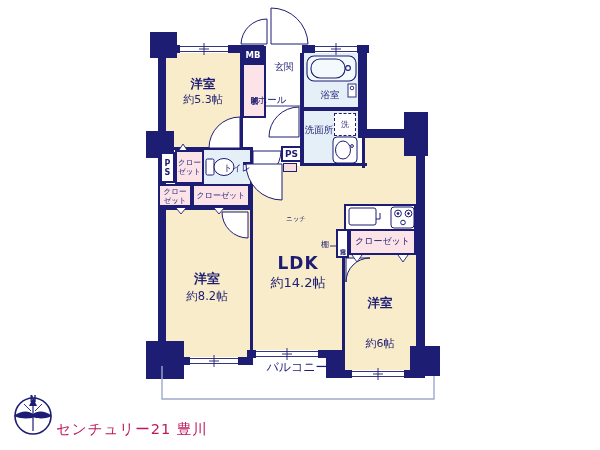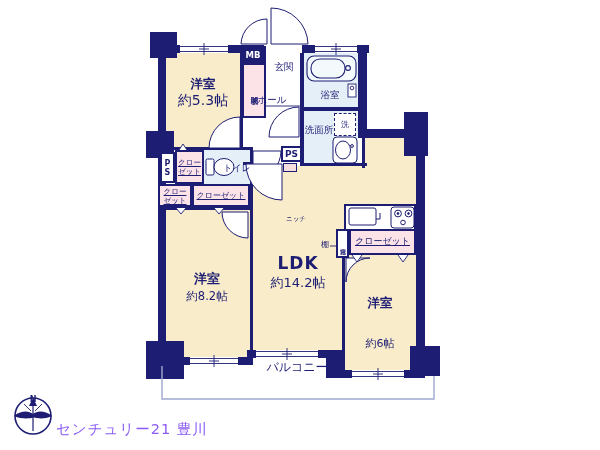--- a/index.html
+++ b/index.html
@@ -2,21 +2,21 @@
 <html><head>
 <meta charset="utf-8">
 <style>
   html,body{margin:0;padding:0;}
   body{width:600px;height:450px;background:#ffffff;font-family:"DejaVu Sans",sans-serif;position:relative;overflow:hidden;}
   .abs{position:absolute;}
   .wall{position:absolute;background:#1d1d73;}
   .room{position:absolute;}
   .cream{background:#f8ecca;}
   .blue{background:#e4eff8;}
-  .pink{background:#fbe3e8;border:2px solid #1d1d73;box-sizing:border-box;text-decoration:underline;}
+  .pink{background:#fbe3e8;border:2px solid #1d1d73;box-sizing:border-box;}
   .whitebox{background:#ffffff;border:2px solid #1d1d73;box-sizing:border-box;}
   .gap{position:absolute;background:#ffffff;}
   .lbl{position:absolute;color:#1d1d73;white-space:nowrap;transform:translate(-50%,-50%);line-height:1.15;text-align:center;}
   .vert{writing-mode:vertical-rl;text-orientation:upright;letter-spacing:0;}
   svg.overlay{position:absolute;left:0;top:0;pointer-events:none;}
   .centerbox{display:flex;align-items:center;justify-content:center;color:#1d1d73;}
 </style>
 </head>
 <body>
 
@@ -178,21 +178,21 @@
   <g>
     <circle cx="33" cy="416" r="18" stroke="#1d1d73" stroke-width="1.6" fill="none"></circle>
     <path d="M24,404 L31,411 M42,404 L35,411" stroke="#1d1d73" stroke-width="0.9" fill="none"></path>
     <line x1="33" y1="402" x2="33" y2="431" stroke="#1d1d73" stroke-width="1.2"></line>
     <path d="M33,398 l-4,8 h8 Z" fill="#1d1d73"></path>
     <path d="M14,416 C22,410 29,411 33,414 C37,411 44,410 52,416 C44,419.5 38,418.5 34,417.5 C30,418.5 22,419.5 14,416 Z" fill="#1d1d73"></path>
   </g>
 </svg>
 
 <div class="lbl" style="left:203px;top:84px;font-size:12.5px;font-weight:600;">洋室</div>
-<div class="lbl" style="left:203px;top:100px;font-size:14px;">約5.3帖</div>
+<div class="lbl" style="left:203px;top:100px;font-size:11px;">約5.3帖</div>
 
 <div class="lbl" style="left:284px;top:67px;font-size:9.5px;">玄関</div>
 <div class="lbl" style="left:272px;top:100px;font-size:9.5px;text-align:center;">ホール</div>
 <div class="lbl" style="left:330px;top:95px;font-size:9.5px;">浴室</div>
 <div class="lbl" style="left:319px;top:130px;font-size:9.5px;">洗面所</div>
 <div class="lbl" style="left:237px;top:168px;font-size:9px;">トイレ</div>
 <div class="lbl" style="left:296px;top:172px;font-size:6.5px;margin-top:48px;">ニッチ</div>
 <div class="lbl" style="left:325px;top:245px;font-size:8px;">棚</div>
 
 <div class="lbl" style="left:298px;top:264px;font-size:17px;font-weight:600;letter-spacing:1px;">LDK</div>
@@ -201,13 +201,13 @@
 <div class="lbl" style="left:207px;top:279px;font-size:13px;font-weight:600;">洋室</div>
 <div class="lbl" style="left:207px;top:297px;font-size:11.5px;">約8.2帖</div>
 
 <div class="lbl" style="left:380px;top:303px;font-size:12.5px;font-weight:600;">洋室</div>
 <div class="lbl" style="left:380px;top:320px;font-size:11px;margin-top:24px;">約6帖</div>
 
 <div class="lbl" style="left:297px;top:368px;font-size:12px;">バルコニー</div>
 
 <div class="lbl" style="left:33px;top:400px;font-size:8px;font-weight:bold;">N</div>
 
-<div class="abs" style="left:56px;top:420px;font-size:14.5px;color:#8b5cf6;letter-spacing:1px;">センチュリー21 豊川</div>
+<div class="abs" style="left:56px;top:420px;font-size:14.5px;color:#be185d;letter-spacing:1px;">センチュリー21 豊川</div>
 
 </body></html>

